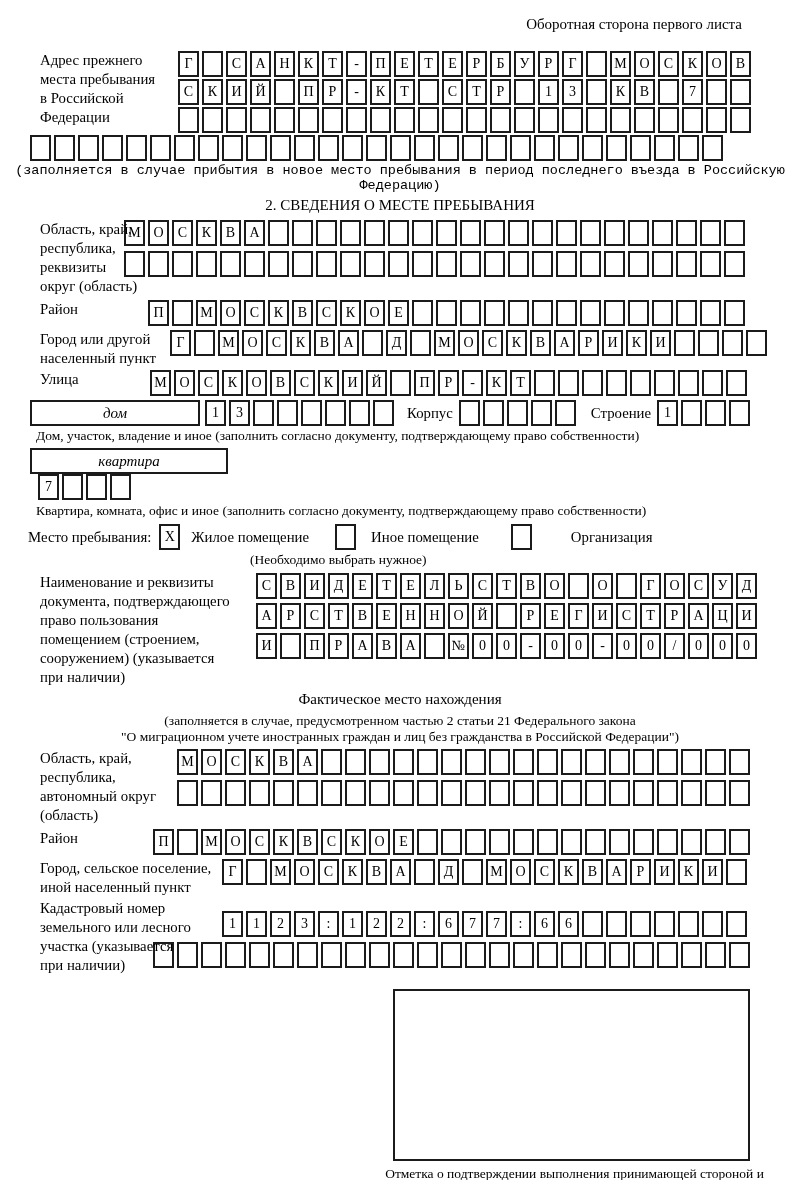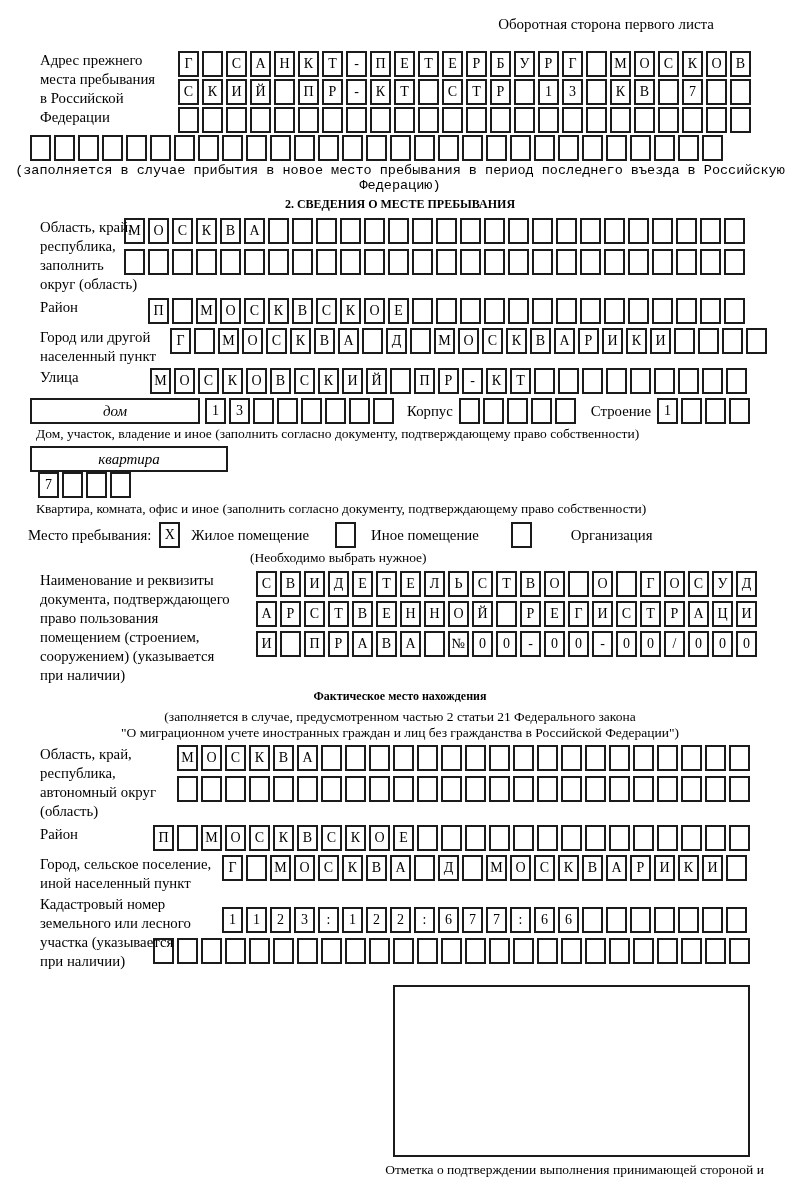--- a/index.html
+++ b/index.html
@@ -1,34 +1,34 @@
 <!DOCTYPE html>
 <html><head>
 <meta charset="utf-8">
 <style>
   html,body{margin:0;padding:0;}
   body{
     width:800px;height:1180px;overflow:hidden;background:#fff;color:#000;
     font-family:"Liberation Serif", serif;position:relative;
   }
-  .hdr-note{ text-align:right; padding:16px 86px 0 0; font-size:15px; }
+  .hdr-note{ text-align:right; padding:16px 58px 0 0; font-size:15px; }
   .grid{ display:flex; }
   .cell{
     flex:0 0 21px; width:21px; height:26px; margin-right:3px;
     border:2px solid #1b1b1b; box-sizing:border-box;
     display:flex; align-items:center; justify-content:center;
     font-size:14px; background:#fff;
   }
   .group{ position:relative; }
   .lbl{ position:absolute; left:40px; top:0; font-size:14.8px; line-height:19px; }
   .lbl div{ white-space:nowrap; }
   .gr{ margin-bottom:2px; }
   .note{ font-size:13.5px; }
   .note-c{ text-align:center; }
-  .title{ text-align:center; font-weight:bold; font-size:12px; }
+  .title{ text-align:center; font-weight:normal; font-size:15px; }
   .wide-box{
     border:2px solid #1b1b1b; height:26px; box-sizing:border-box;
     display:flex; align-items:center; justify-content:center; font-size:15px;font-style:italic;
   }
   .inline-lbl{ font-size:14.8px; line-height:26px; white-space:nowrap; }
   .flexrow{ display:flex; align-items:flex-start; }
   
   .g-addr{ margin-left:178px; }
   .g-addr4{ margin-left:30px; }
   .g-region1{ margin-left:124px; }
@@ -173,21 +173,21 @@
     </div>
 </div>
 <div class="note note-c" style="margin-top:2px;font-family:Liberation Mono, monospace;">(заполняется в случае прибытия в новое место пребывания в период последнего въезда в Российскую Федерацию)</div>
 
 <div class="title" style="margin-top:4px;">2. СВЕДЕНИЯ О МЕСТЕ ПРЕБЫВАНИЯ</div>
 
 <div class="group" style="margin-top:6px;min-height:80px;">
   <div class="lbl">
     <div>Область, край,</div>
     <div>республика,</div>
-    <div>заполнить</div>
+    <div>реквизиты</div>
     <div>округ (область)</div>
   </div>
   <div class="grid g-region1" style="margin-bottom:5px;">
       <div class="cell">М</div>
       <div class="cell">О</div>
       <div class="cell">С</div>
       <div class="cell">К</div>
       <div class="cell">В</div>
       <div class="cell">А</div>
       <div class="cell"></div>

